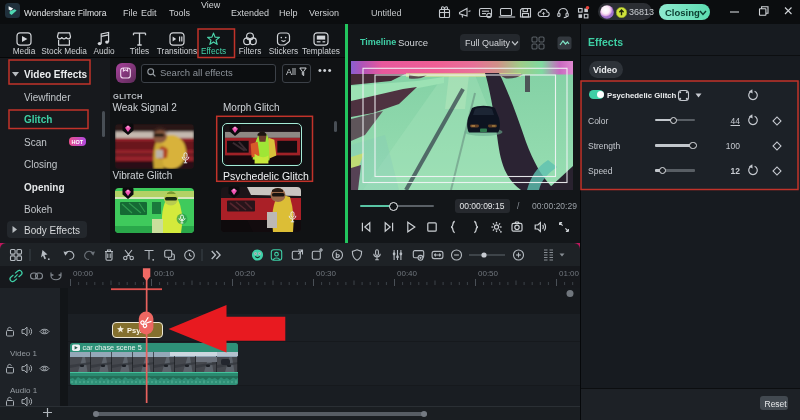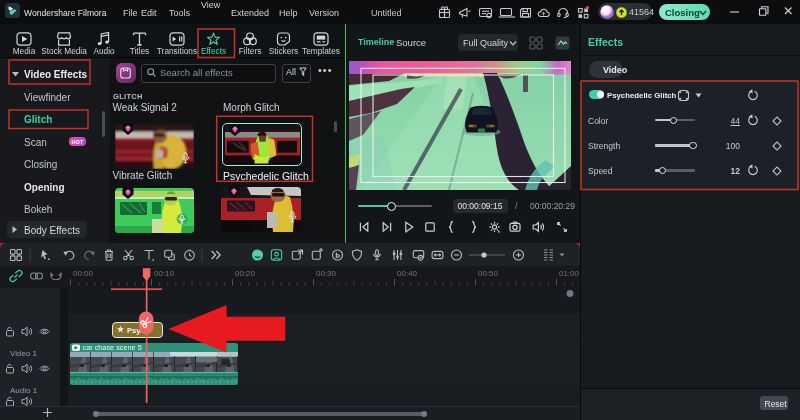--- a/index.html
+++ b/index.html
@@ -77,21 +77,21 @@
             <stop offset="82%" stop-color="#e6b4e4"></stop>
             <stop offset="100%" stop-color="#a070cc"></stop>
           </radialGradient>
         </defs>
       <circle cx="7" cy="7" r="6.8" fill="url(#avg)"></circle>
     </svg>
     <svg class="ab" style="left:616px;top:6.5px" width="11" height="11" viewBox="0 0 11 11">
       <circle cx="5.5" cy="5.5" r="5.3" fill="#cfe23c" stroke="#8a9c20" stroke-width="0.6"></circle>
       <path d="M5.5 8.2 L5.5 3.4 M3.4 5.2 L5.5 3.1 L7.6 5.2" stroke="#22280a" stroke-width="1.4" fill="none"></path>
     </svg>
-    <div class="lbl" style="left:629px;top:7px;font-size:9px;color:#c9cdd1;">41564</div>
+    <div class="lbl" style="left:629px;top:7px;font-size:9px;color:#c9cdd1;">36813</div>
 
     <div class="ab" style="left:659px;top:4px;width:51px;height:16px;border-radius:9px;background:linear-gradient(90deg,#8fead0,#5cdcb0);"></div>
     <div class="lbl" style="left:665px;top:7px;font-size:9.5px;font-weight:bold;color:#0b3d2f;">Closing</div>
     <svg class="ab" style="left:699px;top:9.5px" width="8" height="6" viewBox="0 0 8 6">
         <path d="M1 1 L4 4.4 L7 1" stroke="#0b3d2f" stroke-width="1.4" fill="none"></path>
       </svg>
 
     <svg class="ab" style="left:729px;top:5px" width="66" height="14" viewBox="0 0 66 14" stroke="#d2d5d9" fill="none" stroke-width="1.1">
       <line x1="1" y1="7" x2="10" y2="7"></line>
       <rect x="30.5" y="3.8" width="6.4" height="6.4" rx="0.5"></rect>
@@ -340,21 +340,21 @@
         <path d="M3 5.2 C3 8.4 9 8.4 9 5.2 M6 8 L6 9.8 M4.6 10 L7.4 10"></path>
       </svg>
     <svg class="ab" style="left:178px;top:153px" width="9" height="12" viewBox="0 0 9 12" fill="none" stroke="#e8eaec" stroke-width="1">
         <rect x="3" y="0.8" width="3" height="5.5" rx="1.5"></rect>
         <path d="M1.2 4.8 C1.2 9 7.8 9 7.8 4.8 M4.5 8.2 L4.5 10.6 M2.8 10.8 L6.2 10.8"></path>
       </svg>
 
     <div class="ab" style="left:224px;top:63px;width:3px;height:11px;background:#484e55;border-radius:2px;"></div>
   </div>
 
-  <div class="ab" id="preview" style="left:345px;top:24px;width:235px;height:219px;background:#131619;border-left:1px solid #22c55e;">
+  <div class="ab" id="preview" style="left:345px;top:24px;width:235px;height:219px;background:#131619;border-left:3px solid #22c55e;">
     <div class="lbl" style="left:12px;top:12.5px;font-size:9px;font-weight:bold;color:#40d0a7;">Timeline</div>
     <div class="lbl" style="left:50px;top:12.5px;font-size:9.5px;color:#d2d5d9;">Source</div>
     <div class="ab" style="left:112px;top:10px;width:60px;height:17px;background:#24282d;border-radius:4px;"></div>
     <div class="lbl" style="left:117px;top:13.5px;font-size:9px;color:#d2d5d9;">Full Quality</div>
     <svg class="ab" style="left:162.5px;top:16.5px" width="8" height="5" viewBox="0 0 8 5">
         <path d="M1 0.5 L4 3.8 L7 0.5" stroke="#c2c6ca" stroke-width="1.2" fill="none"></path>
       </svg>
     <svg class="ab" style="left:183px;top:12px" width="14" height="14" viewBox="0 0 14 14" fill="none" stroke="#5a6066" stroke-width="1.1">
       <rect x="1" y="1" width="5" height="5" rx="1.2"></rect>
         <rect x="8" y="1" width="5" height="5" rx="1.2"></rect>
@@ -476,21 +476,21 @@
       <g transform="translate(216,9)">
           <path d="M-4.4 -4.4 L-1.4 -1.4 M-4.4 -4.4 L-4.4 -1.9 M-4.4 -4.4 L-1.9 -4.4 M4.4 4.4 L1.4 1.4 M4.4 4.4 L4.4 1.9 M4.4 4.4 L1.9 4.4"></path>
         </g>
     </svg>
   </div>
 
   <div class="ab" id="rightpanel" style="left:580px;top:24px;width:220px;height:396px;background:#171b20;border-left:1px solid #06080a;">
     <div class="lbl" style="left:7px;top:12px;font-size:10.5px;font-weight:bold;color:#3ecfa4;">Effects</div>
     <div class="ab" style="left:0;top:31px;width:220px;height:1px;background:#0c0e10;"></div>
     <div class="ab" style="left:8px;top:37px;width:34px;height:17px;background:#2e3339;border-radius:8.5px;"></div>
-    <div class="lbl" style="left:22px;top:40.5px;font-size:9px;font-weight:bold;color:#e8eaec;">Video</div>
+    <div class="lbl" style="left:12px;top:40.5px;font-size:9px;font-weight:bold;color:#e8eaec;">Video</div>
     <div class="ab" style="left:0;top:57px;width:220px;height:108px;background:#1c2127;"></div>
 
     <div class="ab" style="left:8px;top:66px;width:15px;height:9px;background:#3fcfa5;border-radius:5px;"></div>
     <div class="ab" style="left:16px;top:67px;width:7px;height:7px;background:#fff;border-radius:50%;"></div>
     <div class="lbl" style="left:26px;top:66.5px;font-size:7.8px;font-weight:bold;color:#eceef0;">Psychedelic Glitch</div>
     <svg class="ab" style="left:96px;top:64.5px" width="13" height="13" viewBox="0 0 13 13" fill="none" stroke="#c6cad0" stroke-width="1.1">
       <rect x="1.5" y="1.5" width="10" height="10" rx="3"></rect>
       <circle cx="3.2" cy="3.2" r="1" fill="#c6cad0" stroke="none"></circle>
         <circle cx="9.8" cy="3.2" r="1" fill="#c6cad0" stroke="none"></circle>
         <circle cx="3.2" cy="9.8" r="1" fill="#c6cad0" stroke="none"></circle>

